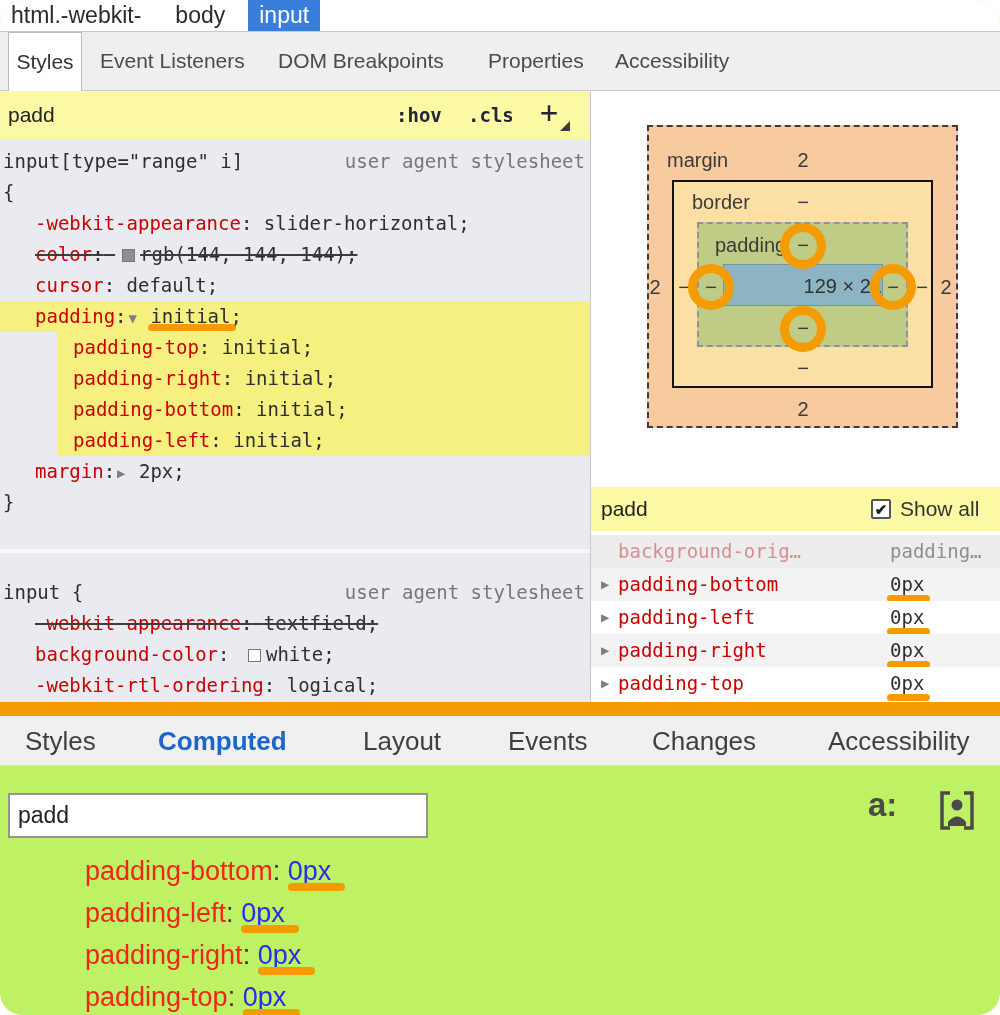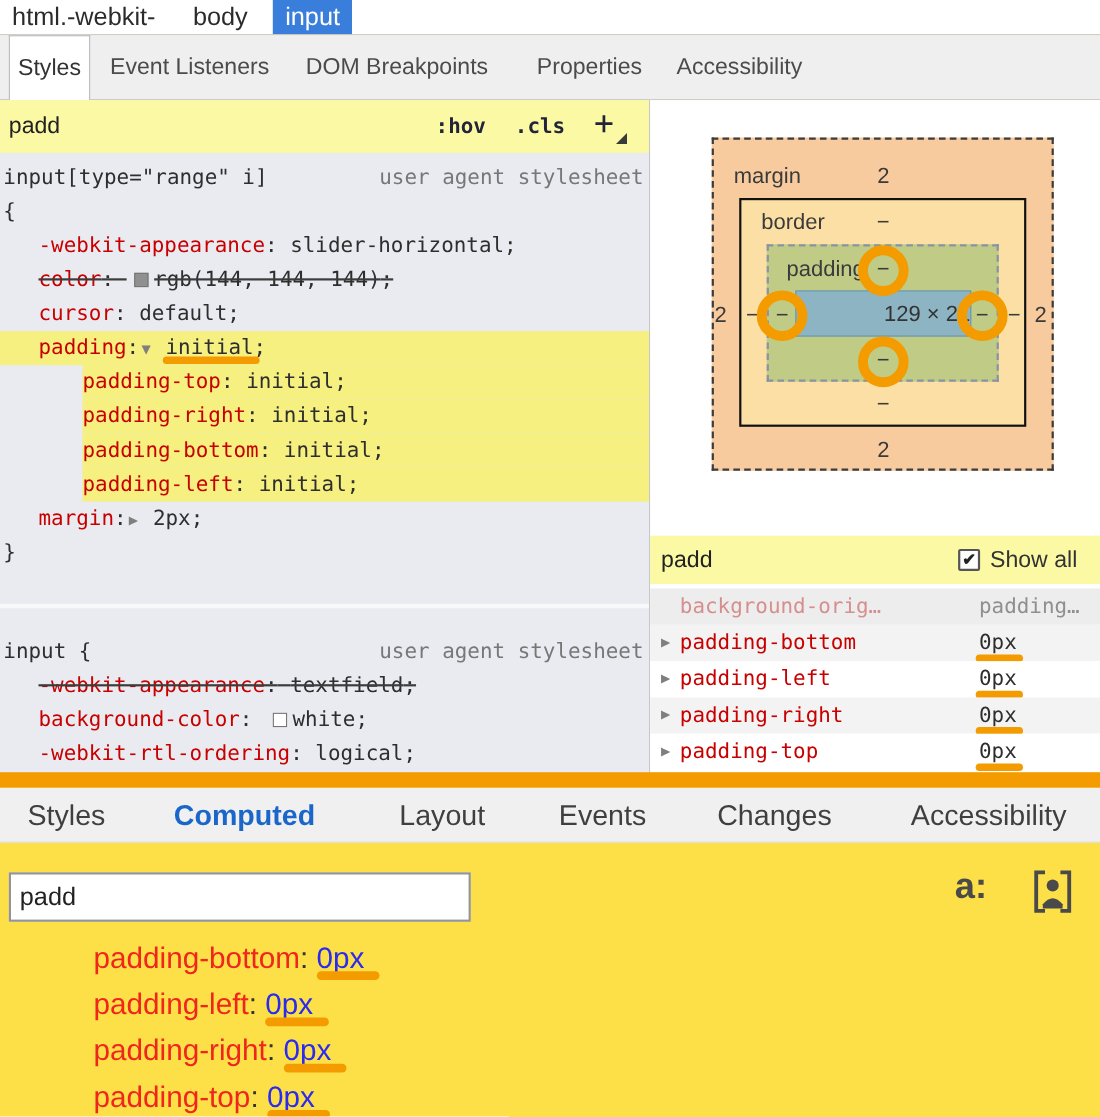--- a/index.html
+++ b/index.html
@@ -1,18 +1,18 @@
 <!DOCTYPE html>
 <html><head>
 <meta charset="utf-8">
 <style>
   * { box-sizing: border-box; margin: 0; padding: 0; }
   html,body { background:#fff; }
-  .root { position:relative; width:1000px; height:1015px; background:#fde047; overflow:hidden;
-          font-family:"Liberation Sans", sans-serif; }
+  .root { position:relative; width:1000px; height:1015px; background:#bef264; overflow:hidden;
+          font-family:"Liberation Sans", sans-serif;border-radius:22px; }
 
   
   .breadcrumb { position:absolute; left:0; top:0; width:1000px; height:32px; background:#fff;
                 border-bottom:1px solid #c9c9c9; display:flex; align-items:stretch; font-size:23px; color:#2b2b2b; }
   .crumb { padding:0 11px; line-height:31px; margin-right:12px; white-space:nowrap; }
   .crumb.selected { background:#3a7edb; color:#fff; margin-right:0; }
 
   
   .toptabs { position:absolute; left:0; top:32px; width:1000px; height:59px; background:#efefef;
              border-bottom:1px solid #cccccc; }
@@ -33,21 +33,21 @@
               border-left:10px solid transparent; border-bottom:10px solid #3a3a3a; }
 
   .rule { position:absolute; left:0; width:590px; }
   .rule1 { top:55px; } .rulesep { position:absolute; top:458px; left:0; width:590px; height:4px; background:#f7f8fa; }
   .rule2 { top:486px; }
   .line { position:relative; height:31px; line-height:31px; padding-left:35px; white-space:pre;
           font-family:"DejaVu Sans Mono",monospace; font-size:19px; color:#2e2e2e; }
   .line.edge { padding-left:3px; }
   .line.sub { padding-left:63px; }
   .line.hl { background:#f5f07f; }
-  .line.sub.hl { margin-left:75px; padding-left:0; width:533px; }
+  .line.sub.hl { margin-left:57px; padding-left:16px; width:533px; }
   .prop { color:#c80000; }
   .origin { position:absolute; right:5px; top:0; color:#777; }
   .strikewrap { text-decoration:line-through; text-decoration-thickness:2px; text-decoration-color:#3c3c3c; }
   .swatch { display:inline-block; width:13px; height:13px; border:1px solid #767676; vertical-align:-1px; margin:0 5px 0 7px; }
   .exparrow { color:#7f7f7f; font-size:14px; padding:0 2px; }
   .u-orange { position:relative; }
   .u-orange::after { content:''; position:absolute; left:-2px; right:-5px; bottom:-4px; height:7px;
                      border-radius:4px; background:#f49b00; }
 
   

